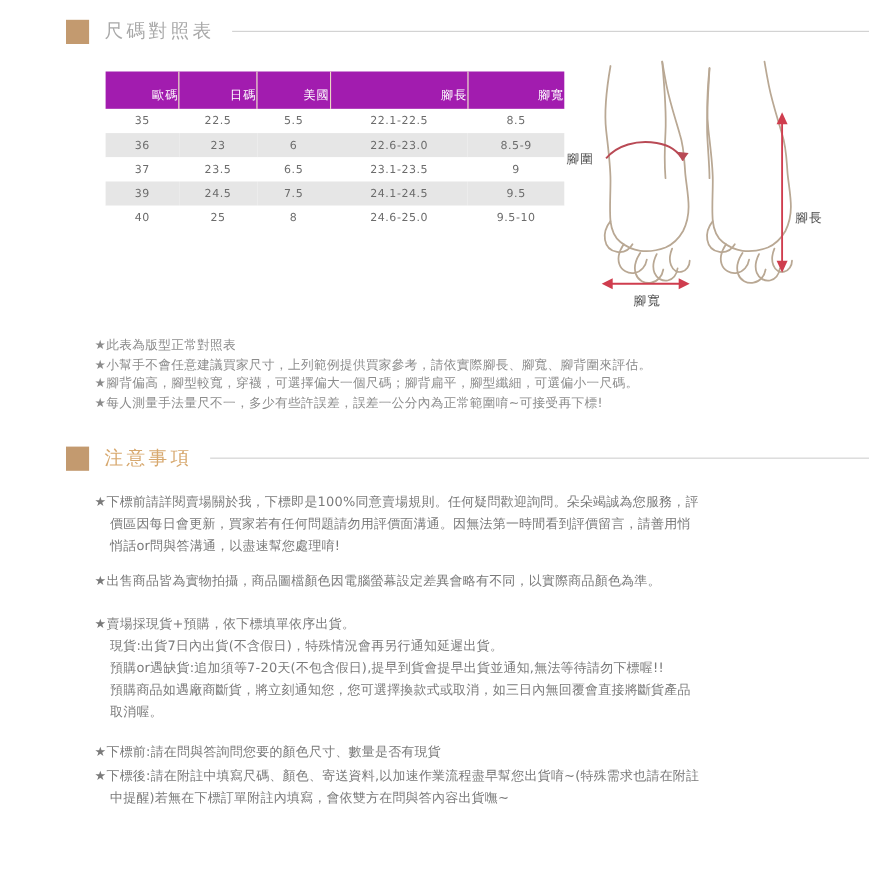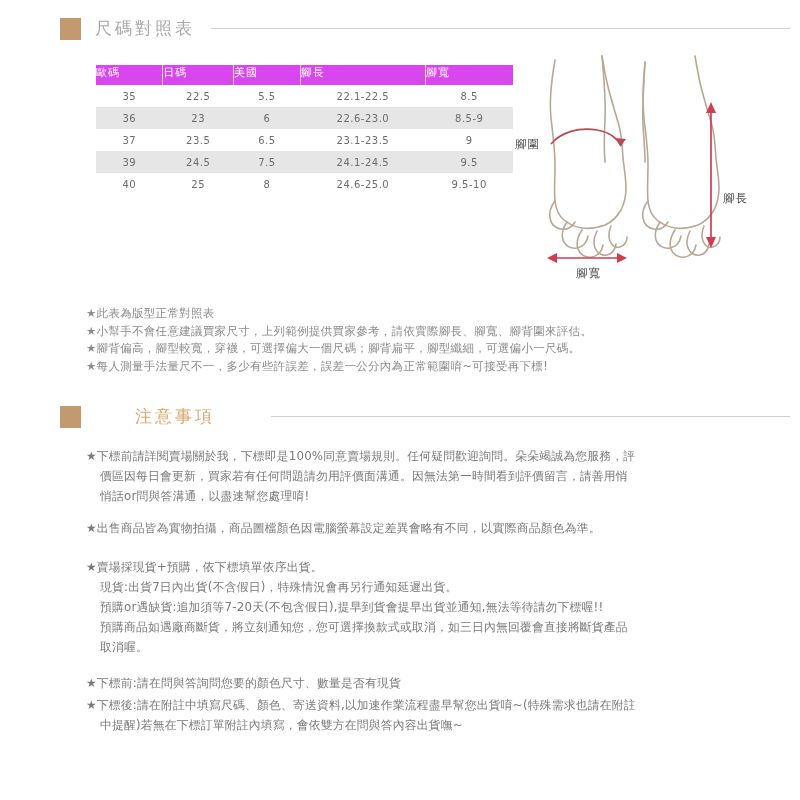--- a/index.html
+++ b/index.html
@@ -35,28 +35,28 @@
   }
 
   
   .size-table {
     position: absolute;
     left: 96px; top: 65px;
     width: 417px;
     border-collapse: collapse;
   }
   .size-table th {
-    background: #d946ef;
+    background: #a21caf;
     color: #ffffff;
     font-size: 11px;
     font-weight: 400;
     letter-spacing: 1px;
-    padding: 0 0 5px 0;
+    padding: 14px 0 5px 0;
     border-right: 1px solid #e9d7c3;
-    text-align: left;
+    text-align: right;
   }
   .size-table th:last-child { border-right: none; }
   .size-table td {
     text-align: center;
     font-size: 10px;
     color: #6c6c6c;
     padding: 5.5px 0;
     letter-spacing: .5px;
     font-weight: 400;
   }
@@ -113,21 +113,21 @@
     line-height: 20px;
     letter-spacing: .2px;
     white-space: nowrap;
   }
   .notice-p.indent { padding-left: 14px; }
   .gap-sm { height: 10px; }
   .gap-md { height: 17px; }
   .gap-lg { height: 14px; }
 
   .sec1 { position: absolute; left: 60px; top: 17px; width: 736px; }
-  .sec2 { position: absolute; left: 60px; top: 405px; width: 736px; gap: 40px; }
+  .sec2 { position: absolute; left: 60px; top: 405px; width: 736px; }
   .notice-title { color: #d7a86e; }
 </style>
 </head>
 <body>
 
 <div class="page">
 
   <div class="sec1 section-head">
     <div class="head-marker"></div>
     <div class="head-title">尺碼對照表</div>

